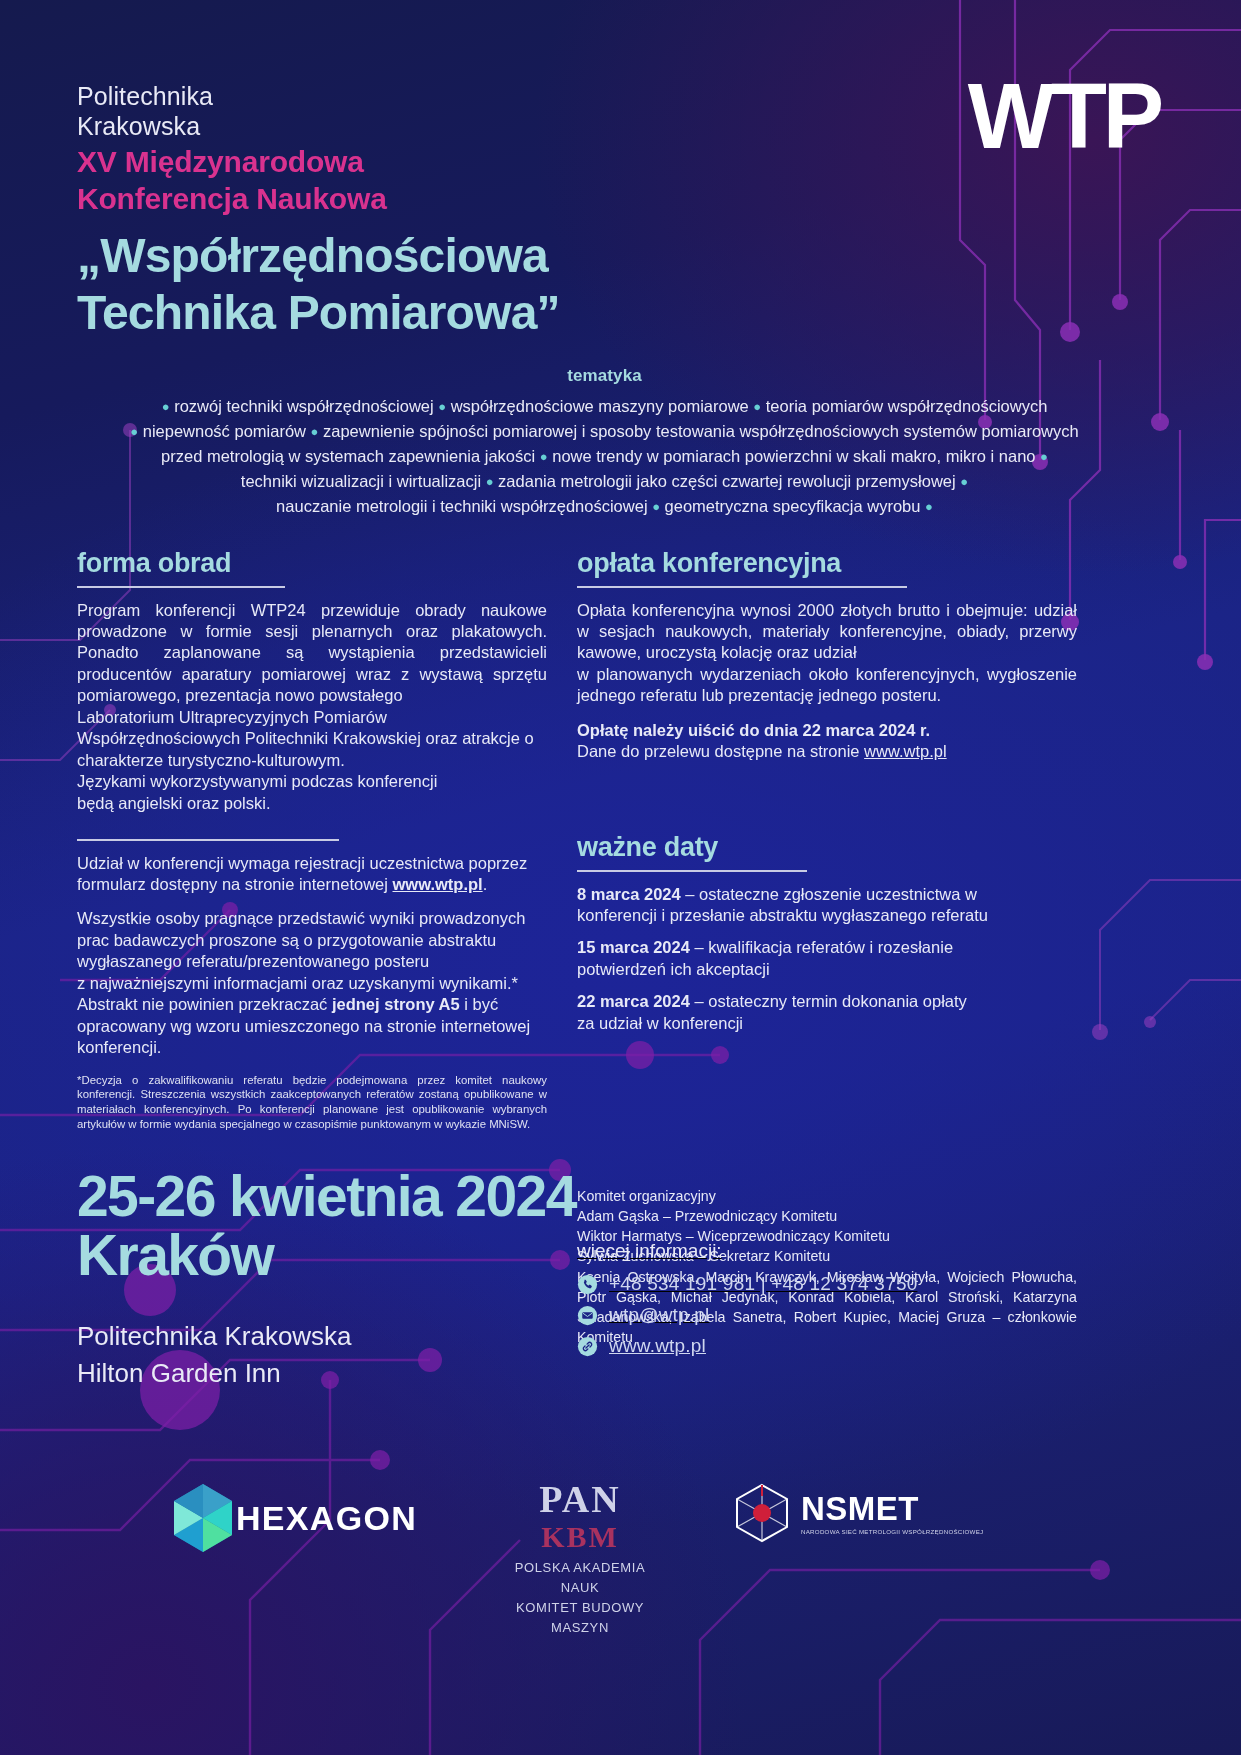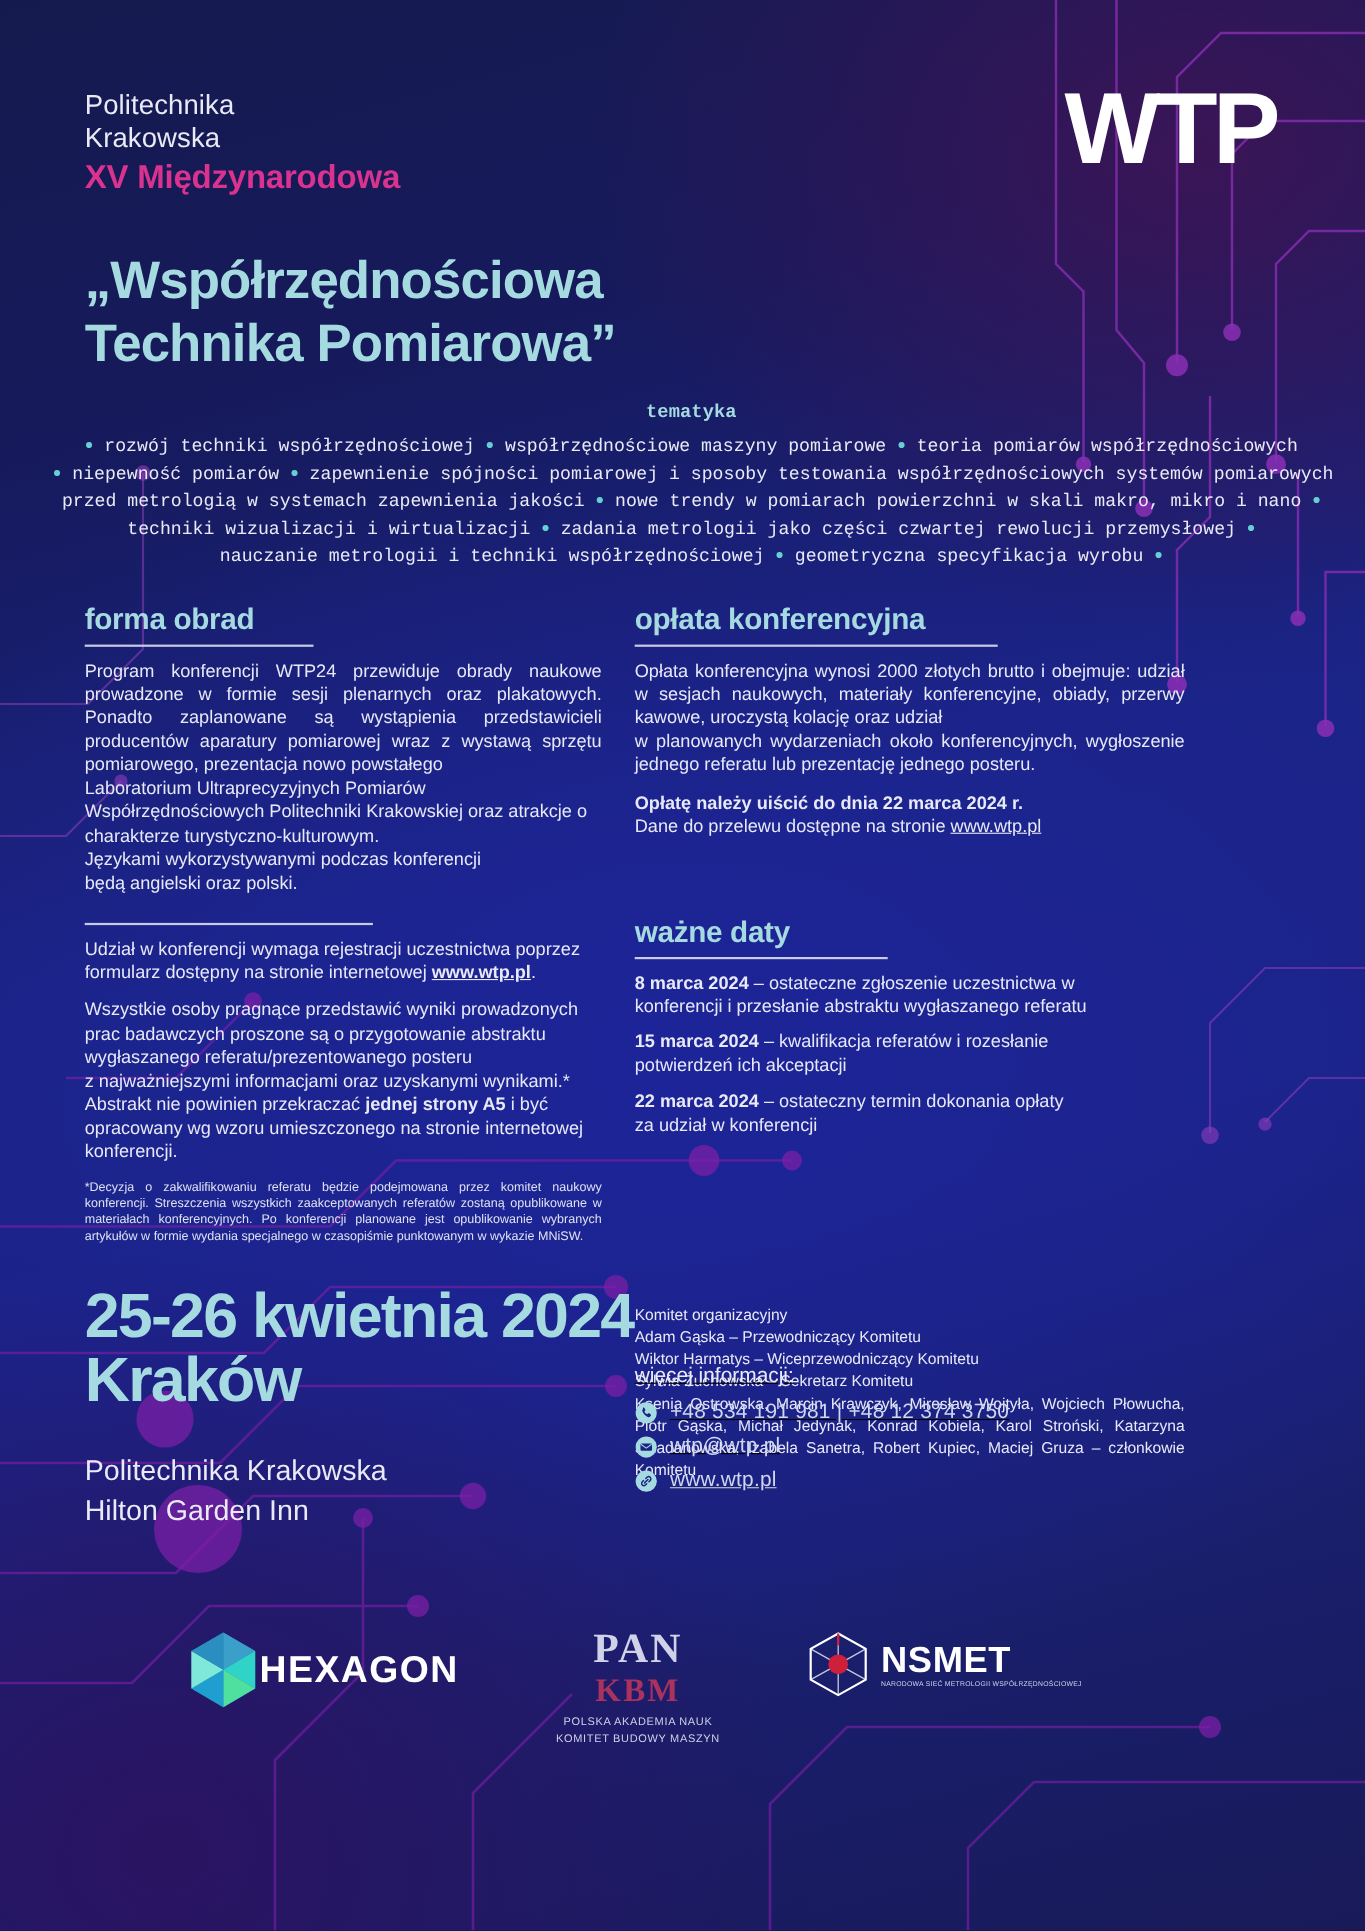--- a/index.html
+++ b/index.html
@@ -37,21 +37,21 @@
     font-size:48px; line-height:1.18; font-weight:700;
     color:#a5dbe0; letter-spacing:-.8px;
   }
   .wtp-logo {
     position:absolute; right:52px; top:70px;
     width:250px; height:95px;
   }
   .wtp-logo svg { width:100%; height:100%; display:block; }
 
   
-  .tematyka-wrap { position:absolute; left:48px; top:366px; width:1161px; text-align:center;font-family:Liberation Mono, monospace; }
+  .tematyka-wrap { position:absolute; left:24px; top:366px; width:1161px; text-align:center; }
   .tematyka-title { font-size:17px; font-weight:700; color:#a5dbe0; margin-bottom:8px; letter-spacing:.1px; }
   .tematyka-line {
     font-size:16.5px; line-height:1.52; color:#e9eaf6; font-weight:400; white-space:nowrap;
   }
   .tematyka-line .b { color:#67cfd4; font-size:13px; vertical-align:1.5px; }
 
   
   .sec-title {
     font-size:27px; font-weight:700; color:#a5dbe0; letter-spacing:-.3px;
   }
@@ -108,21 +108,21 @@
   .ctext.link { text-decoration:underline; }
 
   
   .logos { position:absolute; left:0; top:1472px; width:1241px; height:120px; }
   .logo-hex { position:absolute; left:170px; top:10px; display:flex; align-items:center; }
   .logo-hex svg { width:66px; height:72px; display:block; }
   .hex-word { font-size:34px; font-weight:700; color:#ffffff; letter-spacing:1.3px; }
   .logo-pan { position:absolute; left:505px; top:8px; width:150px; text-align:center; color:#cfd2e8; }
   .pan-main { font-size:38px; font-weight:700; letter-spacing:2px; line-height:1; font-family:"Liberation Serif", serif; }
   .pan-kbm  { font-size:30px; font-weight:700; letter-spacing:2px; line-height:1; margin-top:4px; color:#a9325f; font-family:"Liberation Serif", serif; }
-  .pan-sub  { font-size:10px; letter-spacing:.6px; margin-top:6px; line-height:1.5; }
+  .pan-sub  { font-size:13px; letter-spacing:.6px; margin-top:6px; line-height:1.5; }
   .logo-nsmet { position:absolute; left:733px; top:10px; display:flex; align-items:center; gap:10px; }
   .logo-nsmet svg { width:58px; height:62px; display:block; }
   .nsmet-word { font-size:33px; font-weight:700; color:#ffffff; letter-spacing:.5px; line-height:1; }
   .nsmet-sub { font-size:6.2px; color:#cfd2e8; letter-spacing:.25px; margin-top:3px; }
 </style>
 </head>
 <body>
 
 <div id="poster">
 
@@ -187,20 +187,21 @@
     </g>
   </svg>
 
   <div class="pk">
     <div>Politechnika</div>
     <div>Krakowska</div>
   </div>
 
   <div class="conf-line">
     <div>XV Międzynarodowa</div>
+    <div>Konferencja Naukowa</div>
   </div>
 
   <div class="maintitle">
     <div>„Współrzędnościowa</div>
     <div>Technika Pomiarowa”</div>
   </div>
 
   <div class="wtp-logo">
     <svg viewBox="0 0 250 95">
       <text x="125" y="78" text-anchor="middle" font-family="Liberation Sans, sans-serif" font-size="92" font-weight="700" fill="#ffffff" letter-spacing="-4">WTP</text>

